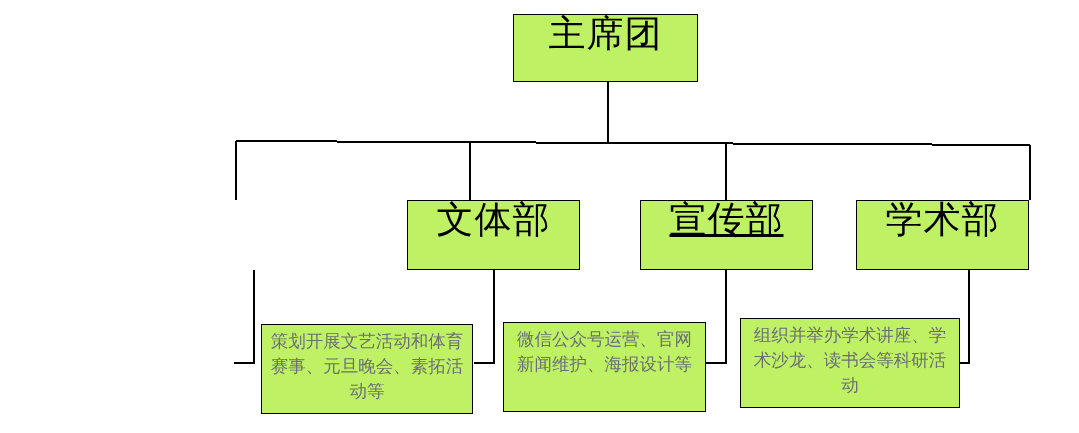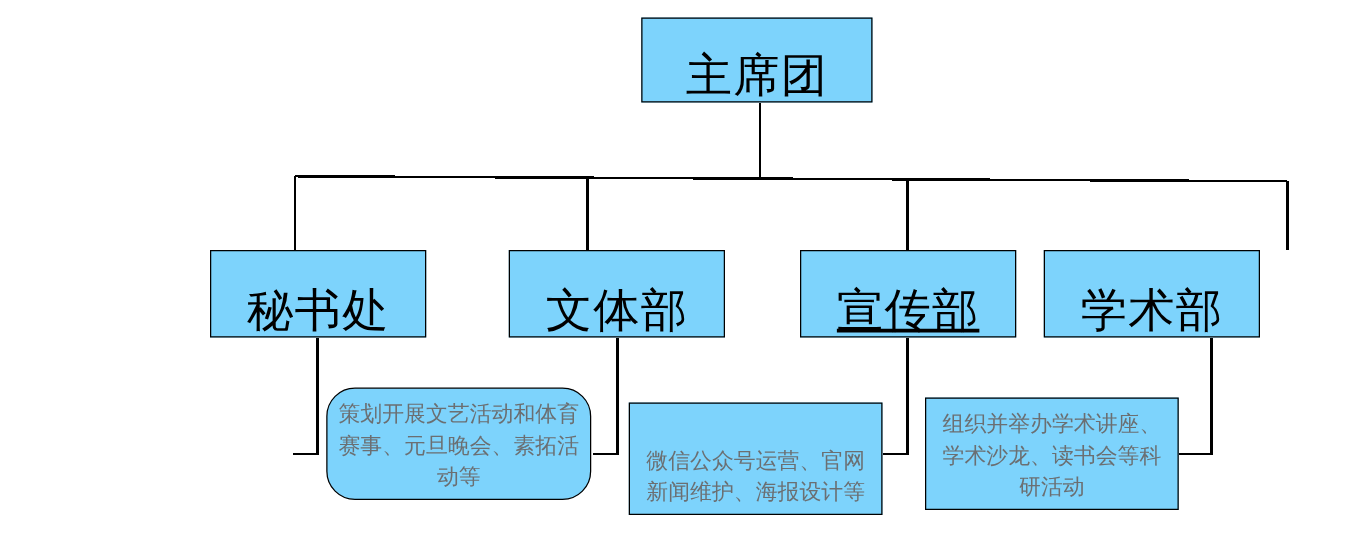--- a/index.html
+++ b/index.html
@@ -20,24 +20,24 @@
     position:absolute;
     left:0; top:0;
     width:1079px;
     height:433px;
     pointer-events:none;
   }
   
   .node{
     position:absolute;
     box-sizing:border-box;
-    background:#7dd3fc;
+    background:#bef264;
     border:1px solid #000000;
     display:flex;
-    align-items:flex-end;
+    align-items:flex-start;
     justify-content:center;
     text-align:center;
   }
   
   .node.level-root .node-label,
   .node.level-dept .node-label{
     color:#000000;
     font-size:37px;
     line-height:1.05;
     letter-spacing:1px;
@@ -85,42 +85,39 @@
       <polyline points="726,270 726,363 706,363"></polyline>
 
       <polyline points="969,270 969,363 943,363"></polyline>
     </g>
   </svg>
 
   <div class="node level-root" style="left:513px; top:14px; width:185px; height:68px;">
     <span class="node-label">主席团</span>
   </div>
 
-  <div class="node level-dept" style="left:168px; top:200px; width:173px; height:70px;">
-    <span class="node-label">秘书处</span>
-  </div>
 
   <div class="node level-dept" style="left:407px; top:200px; width:173px; height:70px;">
     <span class="node-label">文体部</span>
   </div>
 
   <div class="node level-dept" style="left:640px; top:200px; width:173px; height:70px;text-decoration:underline;">
     <span class="node-label">宣传部</span>
   </div>
 
-  <div class="node level-dept" style="left:835px; top:200px; width:173px; height:70px;">
+  <div class="node level-dept" style="left:856px; top:200px; width:173px; height:70px;">
     <span class="node-label">学术部</span>
   </div>
 
 
-  <div class="node level-desc" style="left:261px; top:310px; width:212px; height:90px;border-radius:23px;">
+  <div class="node level-desc" style="left:261px; top:324px; width:212px; height:90px;">
     <span class="node-label">策划开展文艺活动和体育赛事、元旦晚会、素拓活动等</span>
   </div>
 
   <div class="node level-desc" style="left:503px; top:322px; width:203px; height:90px;">
     <span class="node-label">微信公众号运营、官网新闻维护、海报设计等</span>
   </div>
 
-  <div class="node level-desc" style="left:740px; top:318px; width:203px; height:90px;">
+  <div class="node level-desc" style="left:740px; top:318px; width:220px; height:90px;">
     <span class="node-label">组织并举办学术讲座、学术沙龙、读书会等科研活动</span>
   </div>
 
 </div>
 
 </body></html>

